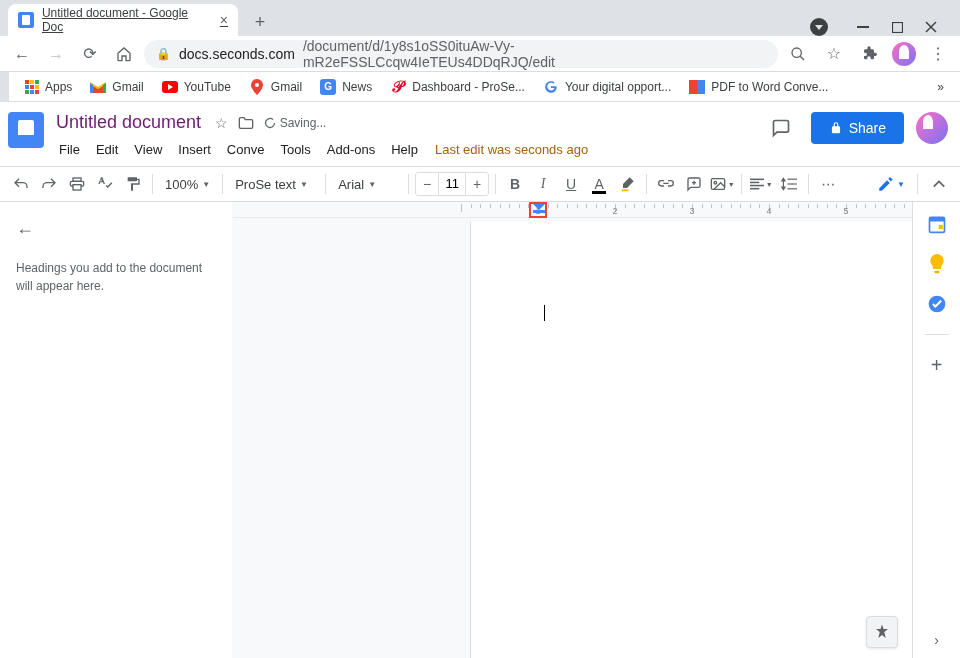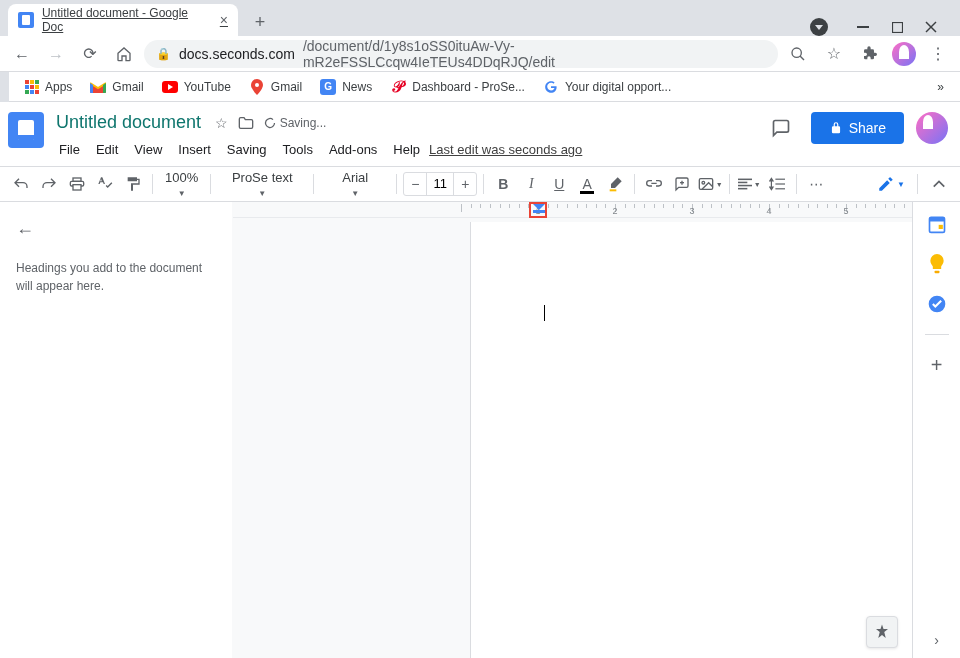--- a/index.html
+++ b/index.html
@@ -36,36 +36,36 @@
 .bm-apps span { background: currentColor; }
 .bm-apps span:nth-child(1){color:#ea4335}.bm-apps span:nth-child(2){color:#fbbc04}.bm-apps span:nth-child(3){color:#34a853}.bm-apps span:nth-child(4){color:#4285f4}.bm-apps span:nth-child(5){color:#ea4335}.bm-apps span:nth-child(6){color:#fbbc04}.bm-apps span:nth-child(7){color:#34a853}.bm-apps span:nth-child(8){color:#4285f4}.bm-apps span:nth-child(9){color:#ea4335}
 .bookmarks-more { margin-left: auto; padding: 4px 8px; cursor: pointer; }
 
 
 .docs-header { display: flex; align-items: flex-start; padding: 8px 12px 0 8px; gap: 8px; }
 .docs-logo { width: 36px; height: 36px; background: #4285f4; border-radius: 4px; display: flex; align-items: center; justify-content: center; margin-top: 2px; cursor: pointer; }
 .docs-logo::before { content:""; width: 16px; height: 20px; background: #fff; border-radius: 2px; box-shadow: inset 0 -6px 0 -3px #4285f4, inset 0 -10px 0 -6px #4285f4, inset 0 -14px 0 -9px #4285f4;}
 .docs-title-area { flex: 1; }
 .doc-title-row { display: flex; align-items: center; gap: 10px; }
-.doc-title { font-size: 18px; color: #0f766e; padding: 2px 4px; }
+.doc-title { font-size: 18px; color: #701a75; padding: 2px 4px; }
 .title-icons { display: flex; gap: 10px; color: #5f6368; font-size: 14px; align-items: center; }
 .saving { font-size: 12px; color: #5f6368; display:flex; align-items:center; gap:4px;}
 .menubar { display: flex; gap: 2px; font-size: 13px; color: #202124; margin-top: 4px; align-items: center; }
 .menu-item { padding: 3px 7px; cursor: pointer; border-radius: 3px; }
-.last-edit { font-size: 13px; color: #404040; text-decoration: underline; cursor: pointer; }
+.last-edit { font-size: 13px; color: #a16207; margin-left: 8px; cursor: pointer; }
 .header-right { display: flex; align-items: center; gap: 12px; }
 .comment-btn { width: 36px; height: 36px; display: flex; align-items: center; justify-content: center; color: #5f6368; cursor: pointer; border-radius: 50%; }
 .share-btn { background: #1a73e8; color: #fff; border: none; padding: 8px 18px; border-radius: 4px; font-size: 14px; font-weight: 500; display: flex; align-items: center; gap: 6px; cursor: pointer; }
 .avatar-lg { width: 32px; height: 32px; }
 
 
 .toolbar { height: 36px; border-top: 1px solid #dadce0; border-bottom: 1px solid #dadce0; display: flex; align-items: center; padding: 0 8px; gap: 2px; margin-top: 6px; }
 .tb-btn { min-width: 26px; height: 26px; display: flex; align-items: center; justify-content: center; color: #5f6368; cursor: pointer; border-radius: 3px; font-size: 14px; }
 .tb-sep { width: 1px; height: 20px; background: #dadce0; margin: 0 4px; }
-.tb-select { display: flex; align-items: center; gap: 4px; padding: 0 6px; font-size: 13px; color: #3c4043; cursor: pointer; flex-direction: column; }
+.tb-select { display: flex; align-items: center; gap: 4px; padding: 0 6px; font-size: 13px; color: #3c4043; cursor: pointer; }
 .tb-select .caret { font-size: 8px; color: #5f6368; }
 .font-size-group { display: flex; align-items: center; border: 1px solid #dadce0; border-radius: 3px; height: 24px; }
 .font-size-group .tb-btn { min-width: 22px; height: 22px; font-size: 14px; }
 .font-size-val { width: 28px; text-align: center; font-size: 13px; border-left: 1px solid #dadce0; border-right: 1px solid #dadce0; line-height: 22px; }
 .text-color-btn { position: relative; }
 .text-color-btn::after { content:""; position:absolute; bottom:3px; left:6px; right:6px; height:3px; background:#000; }
 .highlight-btn svg { fill: #fbbc04; }
 .toolbar-right { margin-left: auto; display: flex; align-items: center; gap: 4px; }
 .editing-mode { display:flex; align-items:center; gap:2px; padding:0 4px;}
 .pen-icon { color: #1a73e8; }
@@ -216,20 +216,29 @@
       <span class="bm-icon" style="color:#e60023;font-size:16px;font-family:Georgia">𝒫</span>
       <span>Dashboard - ProSe...</span>
     </div>
     <div class="bookmark">
       <span class="bm-icon">
           <svg width="14" height="14" viewBox="0 0 24 24">
             <path d="M12 11v2.5h5.9c-.3 1.5-1.8 4.4-5.9 4.4-3.6 0-6.5-3-6.5-6.6s2.9-6.6 6.5-6.6c2 0 3.4.9 4.2 1.6l2-2C16.8 2.8 14.6 2 12 2 6.5 2 2 6.5 2 12s4.5 10 10 10c5.8 0 9.6-4 9.6-9.7 0-.7 0-1.1-.1-1.6H12z" fill="#4285f4"></path>
           </svg>
         </span>
       <span>Your digital opport...</span>
+    </div>
+    <div class="bookmark">
+      <span class="bm-icon">
+          <svg width="16" height="14">
+            <rect width="8" height="14" fill="#ea4335"></rect>
+            <rect x="8" width="8" height="14" fill="#4285f4"></rect>
+          </svg>
+        </span>
+      <span>PDF to Word Conve...</span>
     </div>
     <div class="bookmarks-more">»</div>
   </div>
 </div>
 
 <div class="docs-header">
   <div class="docs-logo"></div>
   <div class="docs-title-area">
     <div class="doc-title-row">
       <span class="doc-title">Untitled document</span>
@@ -246,21 +255,21 @@
             </svg>
             <span>Saving...</span>
           </span>
       </div>
     </div>
     <div class="menubar">
       <span class="menu-item">File</span>
       <span class="menu-item">Edit</span>
       <span class="menu-item">View</span>
       <span class="menu-item">Insert</span>
-      <span class="menu-item">Saving</span>
+      <span class="menu-item">Conve</span>
       <span class="menu-item">Tools</span>
       <span class="menu-item">Add-ons</span>
       <span class="menu-item">Help</span>
       <span class="last-edit">Last edit was seconds ago</span>
     </div>
   </div>
   <div class="header-right">
     <div class="comment-btn">
         <svg width="20" height="20" viewBox="0 0 24 24" fill="none" stroke="#5f6368" stroke-width="2">
           <path d="M21 15a2 2 0 01-2 2H7l-4 4V5a2 2 0 012-2h14a2 2 0 012 2z"></path>

